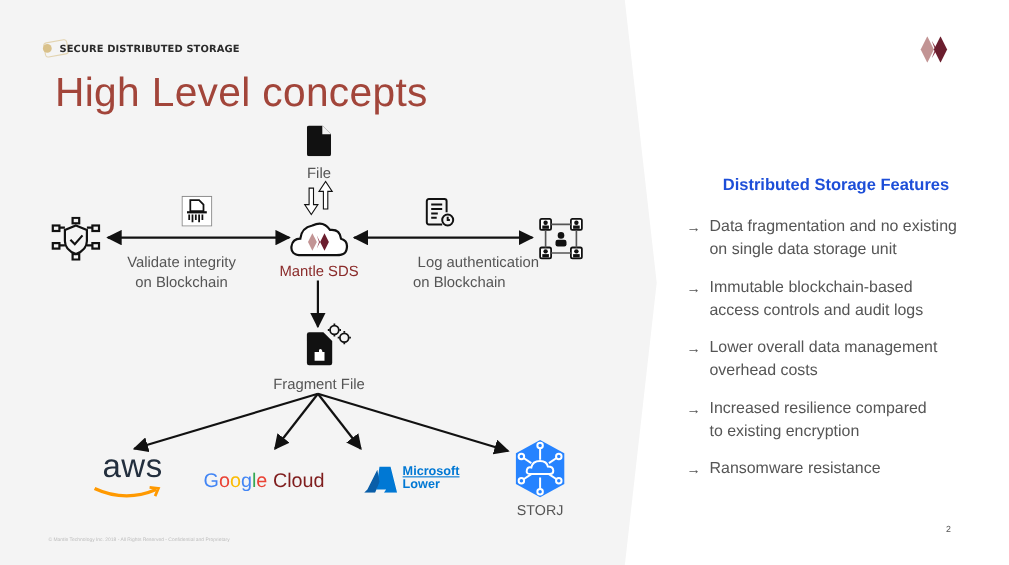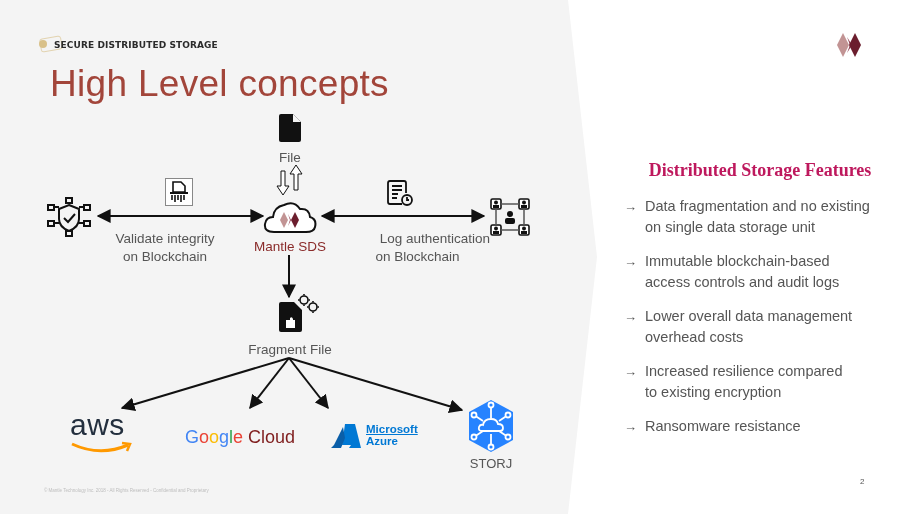--- a/index.html
+++ b/index.html
@@ -6,21 +6,21 @@
   html, body { width: 917px; height: 514px; overflow: hidden; background: #ffffff; }
   body { position: relative; font-family: "DejaVu Sans", sans-serif; }
   .abs { position: absolute; }
   .section-label { left: 54px; top: 40px; font-size: 9px; font-weight: bold; color: #2b2b2b; letter-spacing: 0.1px; }
   .section-dot { left: 39px; top: 40px; width: 8px; height: 8px; border-radius: 50%; background: #d9c18a; }
   .section-dot-ring { left: 40px; top: 37px; width: 22px; height: 14px; border: 1px solid #e2d3b0; border-radius: 3px; transform: rotate(-10deg); }
   .page-title { left: 50px; top: 63px; font-family: "Liberation Sans", sans-serif; font-size: 37px; color: #a2453a; letter-spacing: 0.3px; }
   .lbl { font-family: "Liberation Sans", sans-serif; color: #555555; font-size: 13.5px; text-align: center; line-height: 17px; }
   .lbl-center-red { color: #8a2b2a; }
   .logo-text { font-family: "Liberation Sans", sans-serif; }
-  .right-title { left: 620px; top: 160px; width: 280px; text-align: center; font-family: Liberation Serif, serif; font-weight: bold; font-size: 18px; color: #be185d; }
+  .right-title { left: 620px; top: 160px; width: 280px; text-align: center; font-family: Liberation Sans, sans-serif; font-weight: bold; font-size: 15px; color: #1d4ed8; }
   .features { left: 624px; top: 196px; width: 285px; list-style: none; }
   .feature { position: relative; padding-left: 21px; font-family: "Liberation Sans", sans-serif; font-size: 14.5px; line-height: 21px; color: #555555; margin-bottom: 13px; }
   .feature .arrow { position: absolute; left: 0; top: 0; color: #555; font-size: 13px; }
   .page-number { left: 860px; top: 477px; font-size: 8px; color: #555; font-family: "Liberation Sans", sans-serif; }
   .footer { left: 44px; top: 488px; font-size: 4.5px; color: #bdbdbd; font-family: "Liberation Sans", sans-serif; }
 </style>
 </head>
 <body>
 
 <svg class="abs" style="left:0;top:0" width="917" height="514">
@@ -129,40 +129,40 @@
   <path d="M3,10 H16 L24,18 V38 Q24,40 22,40 H3 Q1,40 1,38 V12 Q1,10 3,10 Z" fill="#111"></path>
   <path d="M8,28 H12 V26 Q14,24 15,27 V28 H17 V36 H8 Z" fill="#fff"></path>
   <g fill="none" stroke="#111" stroke-width="1.6">
     <circle cx="26" cy="8" r="4"></circle>
       <circle cx="35" cy="15" r="4"></circle>
     <path d="M26,2 V3.5 M26,12.5 V14 M20,8 H21.5 M30.5,8 H32 M35,9 V10.5 M35,19.5 V21 M29,15 H30.5 M39.5,15 H41"></path>
   </g>
 </svg>
 <div class="abs lbl" style="left:235px;top:341px;width:110px;">Fragment File</div>
 
-<div class="abs" style="left:70px;top:410px;width:64px;height:48px;">
+<div class="abs" style="left:84px;top:410px;width:64px;height:48px;text-align:right;">
   <div class="logo-text" style="font-size:30px;color:#232f3e;line-height:30px;letter-spacing:0.5px;">aws</div>
   <svg width="64" height="14" viewBox="0 0 64 14">
     <path d="M2,3 Q30,16 58,4" fill="none" stroke="#ff9900" stroke-width="3"></path>
     <path d="M52,2 L60,3 L57,10" fill="none" stroke="#ff9900" stroke-width="2.5"></path>
   </svg>
 </div>
 
 <div class="abs logo-text" style="left:185px;top:427px;font-size:18px;white-space:nowrap;">
   <span><span style="color:#4285f4">G</span><span style="color:#ea4335">o</span><span style="color:#fbbc05">o</span><span style="color:#4285f4">g</span><span style="color:#34a853">l</span><span style="color:#ea4335">e</span></span>
   <span style="color:#7f1d1d">Cloud</span>
 </div>
 
 <div class="abs" style="left:331px;top:423px;width:100px;height:26px;">
   <svg class="abs" style="left:0;top:1px" width="30" height="24" viewBox="0 0 30 24">
     <polygon points="14,0 24,0 30,24 18,24 20,21 11,21" fill="#0078d4"></polygon>
     <polygon points="12,3 3,21 0,24 10,24 14,14" fill="#0a5ea8"></polygon>
   </svg>
   <div class="abs logo-text" style="left:35px;top:0;font-size:11.5px;font-weight:bold;color:#0078d4;line-height:12px;text-decoration:underline;">Microsoft</div>
-  <div class="abs logo-text" style="left:35px;top:12px;font-size:11.5px;font-weight:bold;color:#0078d4;line-height:12px;">Azure</div>
+  <div class="abs logo-text" style="left:35px;top:12px;font-size:11.5px;font-weight:bold;color:#0078d4;line-height:12px;">Lower</div>
 </div>
 
 <svg class="abs" style="left:465px;top:398px" width="52" height="56" viewBox="0 0 52 56">
   <polygon points="26,2 48,14 48,42 26,54 4,42 4,14" fill="#2683ff"></polygon>
   <g stroke="#fff" stroke-width="1.8" fill="none">
     <line x1="26" y1="7" x2="26" y2="20"></line>
       <line x1="26" y1="36" x2="26" y2="49"></line>
     <line x1="9" y1="17" x2="18" y2="23"></line>
       <line x1="43" y1="17" x2="34" y2="23"></line>
     <line x1="9" y1="39" x2="18" y2="33"></line>

